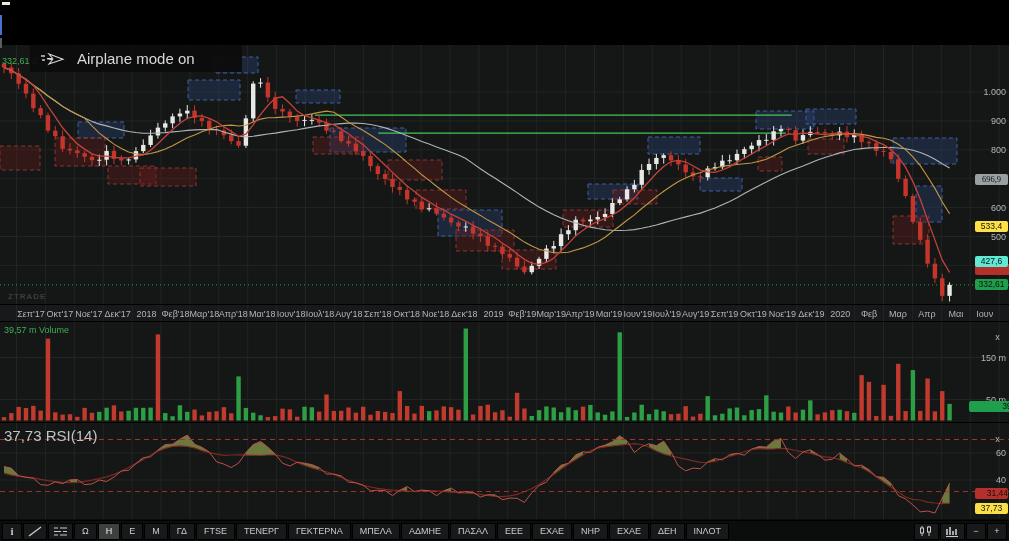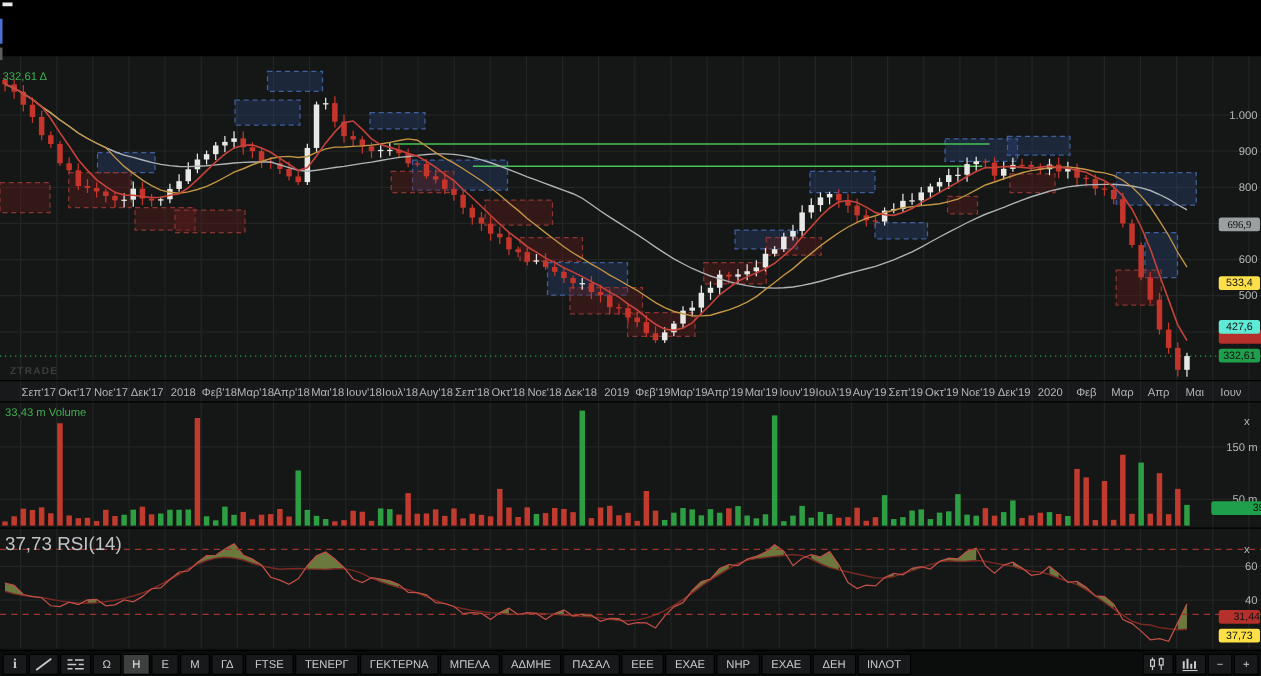--- a/index.html
+++ b/index.html
@@ -587,23 +587,30 @@
     </svg>
 
   <div class="topbar">
     <div class="status-dash"></div>
     <div class="sliver-blue"></div>
     <div class="sliver-gray"></div>
   </div>
 
   <div class="price-label">332,61 Δ</div>
 
+  <div class="notification">
+    <svg width="26" height="16" viewBox="0 0 26 16">
+      <path d="M1 5 h4 M2 9 h3" stroke="#c8c8c8" stroke-width="1.3" fill="none"></path>
+      <path d="M9 13 L23 8.2 L9 3 L12.5 7.2 L7 7.6 L12.5 8.6 Z" fill="none" stroke="#d8d8d8" stroke-width="1.1"></path>
+    </svg>
+    <span>Airplane mode on</span>
+  </div>
 
   <div class="watermark">ZTRADE</div>
-  <div class="vol-title">33,43 m Volume</div>
+  <div class="vol-title">39,57 m Volume</div>
   <div class="rsi-title">37,73 RSI(14)</div>
 
   <div class="badge b-gray" style="top:174px;font-family:Liberation Serif, serif;">696,9</div>
   <div class="badge b-orange" style="top:221px;">533,4</div>
   <div class="badge b-red" style="top:264px;padding-left:46px;">429,5</div>
   <div class="badge b-red2" style="top:256px;">427,6</div>
   <div class="badge b-green" style="top:279px;">332,61</div>
   <div class="badge b-green" style="top:401px;left:969px;width:39px;padding-left:29px;">39,57 m</div>
   <div class="badge b-orange" style="top:503px;">37,73</div>
   <div class="badge b-red" style="top:488px;text-align:right;">31,44</div>

